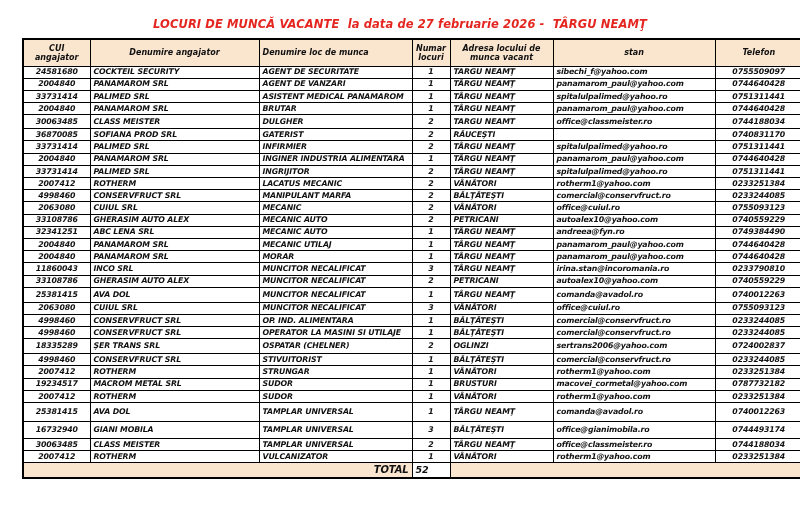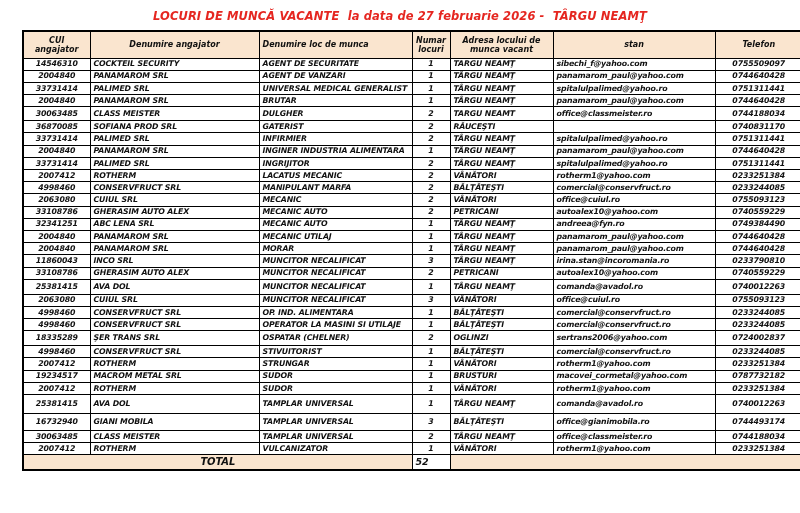--- a/index.html
+++ b/index.html
@@ -8,21 +8,21 @@
     background: #ffffff;
     width: 800px;
     height: 513px;
     font-family: "DejaVu Sans", sans-serif;
     overflow: hidden;
   }
   .page {
     width: 800px;
     height: 513px;
     box-sizing: border-box;
-    padding-top: 9px;
+    padding-top: 17px;
   }
   .title {
     text-align: center;
     color: #e52620;
     font-weight: bold;
     font-style: italic;
     font-size: 11.5px;
     letter-spacing: 0.1px;
     margin-bottom: 7px;
     white-space: pre;
@@ -58,21 +58,21 @@
     line-height: 1;
     letter-spacing: -0.15px;
     vertical-align: middle;
     background: #fff;
   }
   .a-l { text-align: left; }
   .a-c { text-align: center; }
   .a-r { text-align: center; }
   tfoot td.total-label {
     background: #fae5cf;
-    text-align: center;
+    text-align: right;
     font-size: 10px;
     height: 15px;
   }
   tfoot td.total-value {
     text-align: left;
     font-size: 9.5px;
     background: #fff;
   }
   tfoot td.total-rest {
     background: #fae5cf;
@@ -100,41 +100,41 @@
         <th class="a-c">Denumire angajator</th>
         <th class="a-l">Denumire loc de munca</th>
         <th class="a-c">Numar locuri</th>
         <th class="a-c">Adresa locului de munca vacant</th>
         <th class="a-c">stan</th>
         <th class="a-r">Telefon</th>
       </tr>
     </thead>
     <tbody>
         <tr>
-          <td class="a-c">14546310</td>
+          <td class="a-c">24581680</td>
           <td class="a-l">COCKTEIL SECURITY</td>
           <td class="a-l">AGENT DE SECURITATE</td>
           <td class="a-c">1</td>
           <td class="a-l">TARGU NEAMŢ</td>
           <td class="a-l">sibechi_f@yahoo.com</td>
           <td class="a-r">0755509097</td>
         </tr>
         <tr>
           <td class="a-c">2004840</td>
           <td class="a-l">PANAMAROM SRL</td>
           <td class="a-l">AGENT DE VANZARI</td>
           <td class="a-c">1</td>
           <td class="a-l">TÂRGU NEAMŢ</td>
           <td class="a-l">panamarom_paul@yahoo.com</td>
           <td class="a-r">0744640428</td>
         </tr>
         <tr>
           <td class="a-c">33731414</td>
           <td class="a-l">PALIMED SRL</td>
-          <td class="a-l">UNIVERSAL MEDICAL GENERALIST</td>
+          <td class="a-l">ASISTENT MEDICAL PANAMAROM</td>
           <td class="a-c">1</td>
           <td class="a-l">TÂRGU NEAMŢ</td>
           <td class="a-l">spitalulpalimed@yahoo.ro</td>
           <td class="a-r">0751311441</td>
         </tr>
         <tr>
           <td class="a-c">2004840</td>
           <td class="a-l">PANAMAROM SRL</td>
           <td class="a-l">BRUTAR</td>
           <td class="a-c">1</td>

